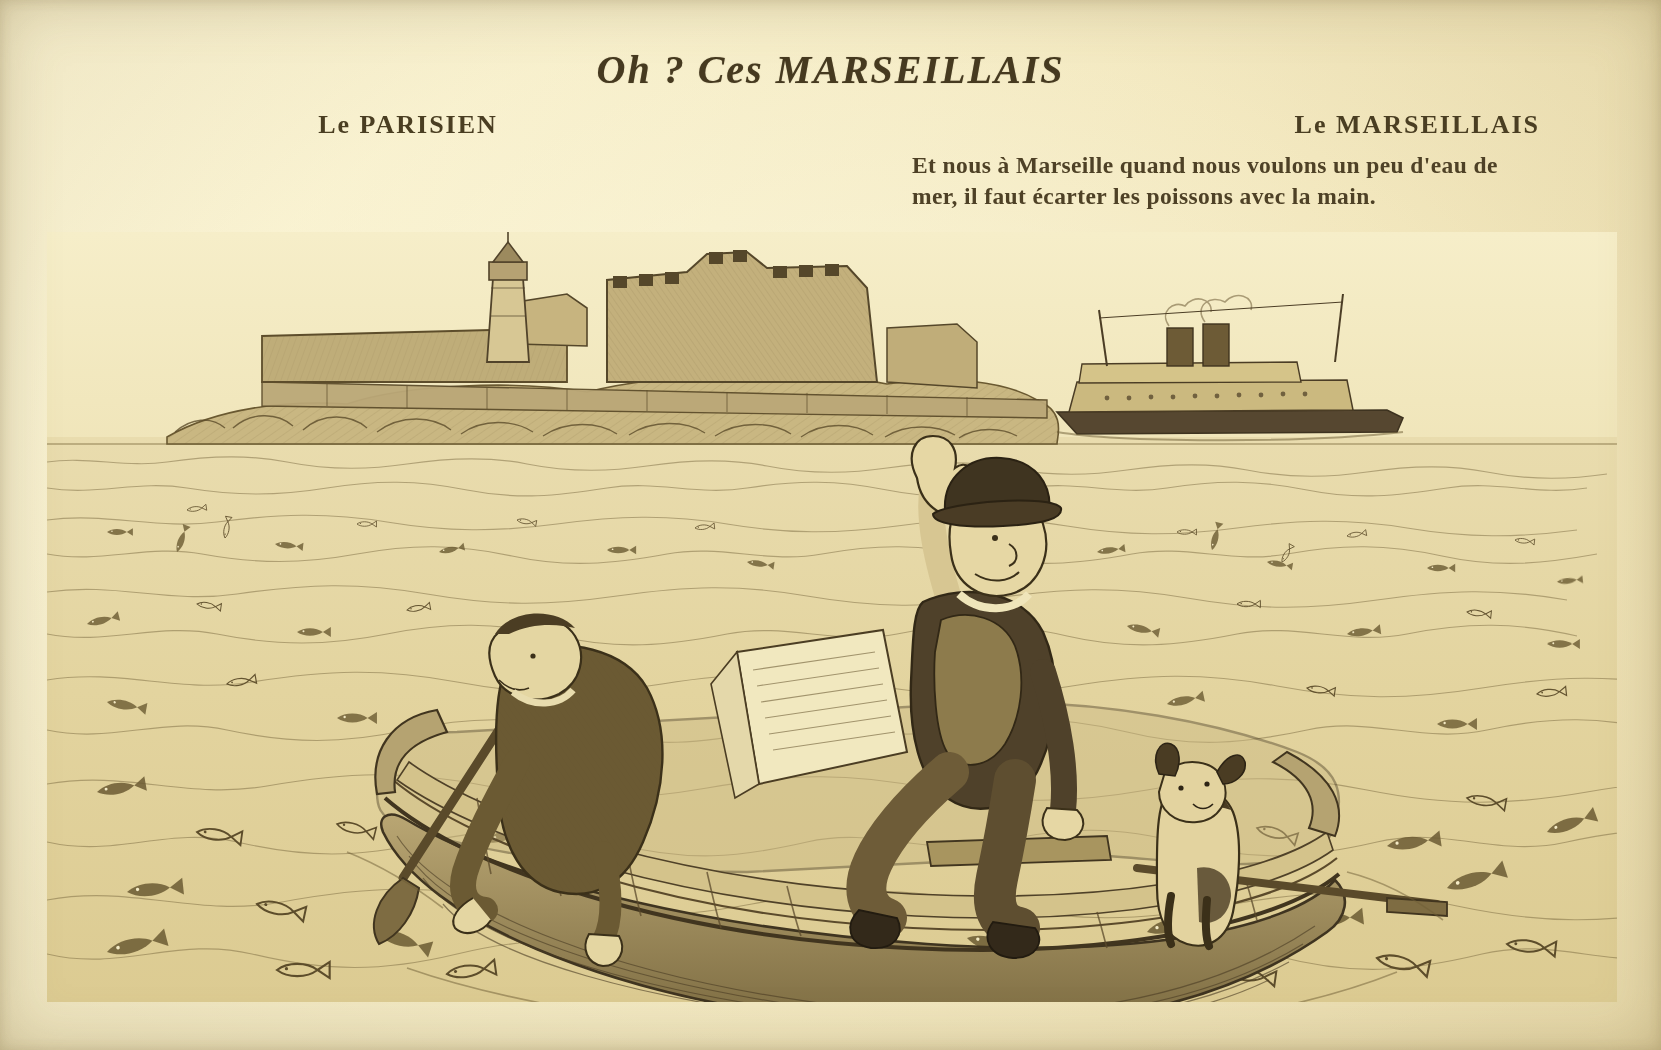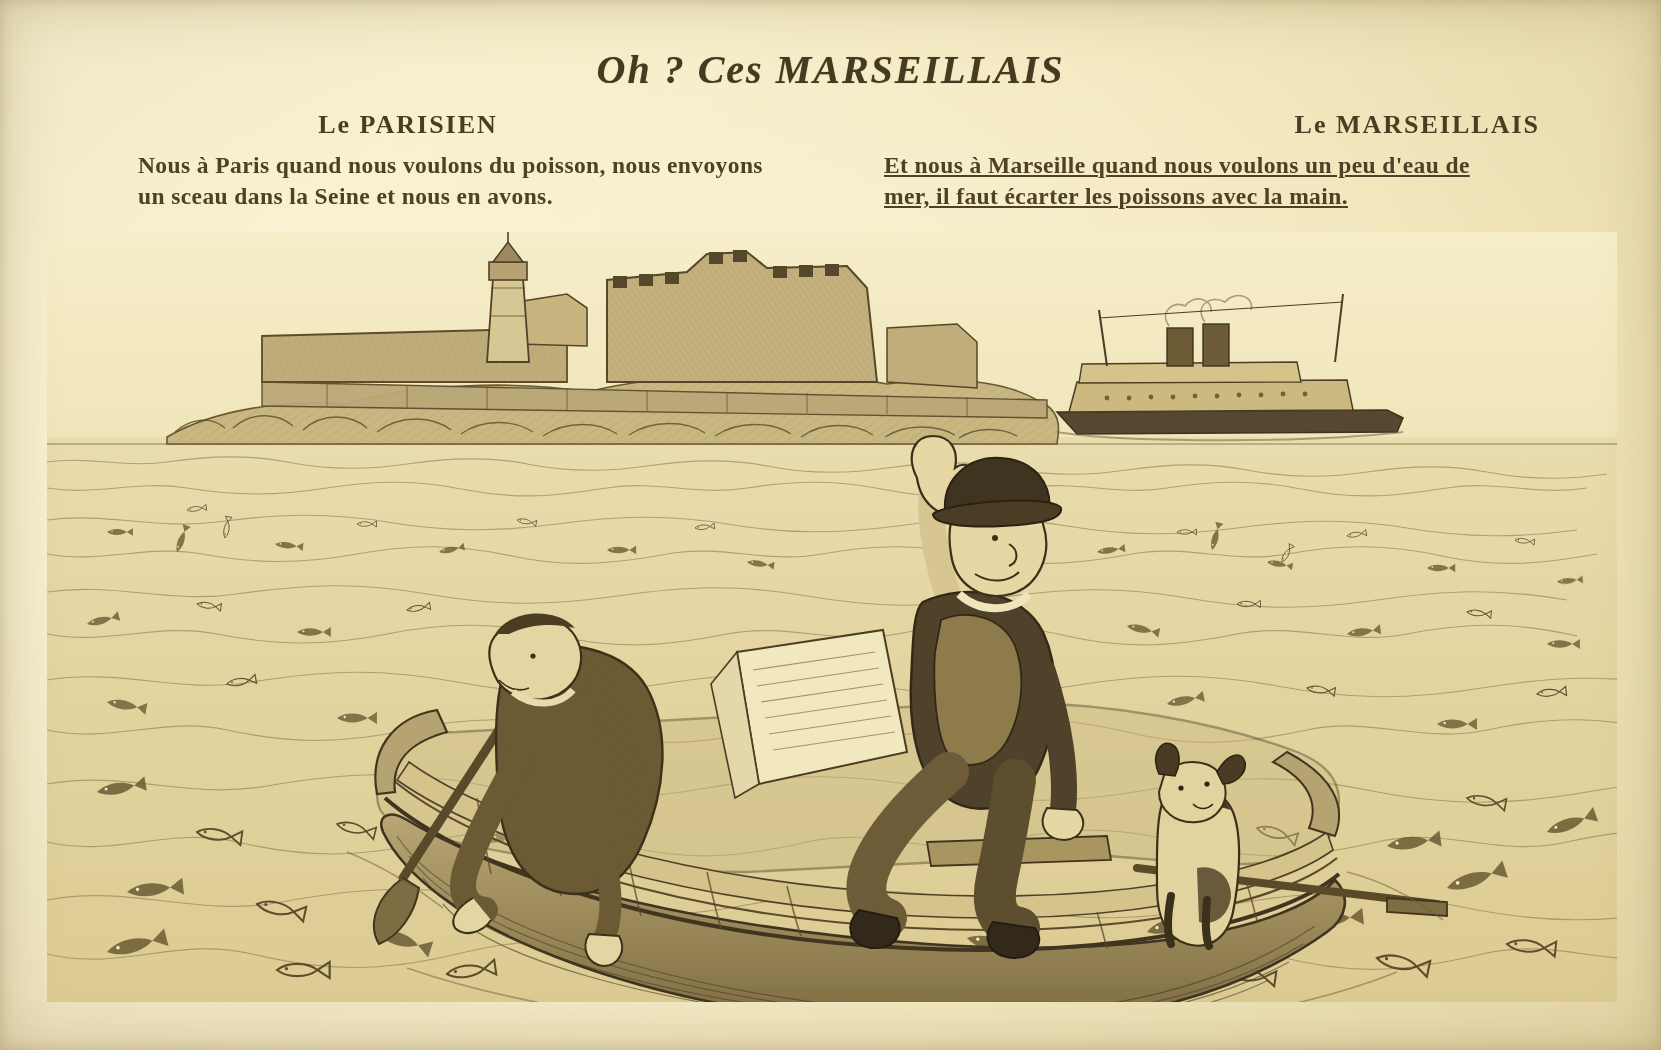--- a/index.html
+++ b/index.html
@@ -72,21 +72,21 @@
   #col-right .col-head { margin-left: 30px; text-align: right; }
   .col-body {
     font-family: "Liberation Serif", serif;
     font-weight: bold;
     font-size: 23.5px;
     line-height: 1.30;
     color: #4e4126;
     letter-spacing: 0.4px;
   }
   #col-left .col-body { width: 640px; }
-  #col-right .col-body { width: 600px; margin-left: 4px; text-decoration: underline; }
+  #col-right .col-body { width: 600px; margin-left: 32px; }
 
   
   #illustration {
     position: absolute;
     left: 47px;
     top: 232px;
     width: 1570px;
     height: 770px;
   }
   #illus-svg { display: block; width: 100%; height: 100%; }
@@ -94,21 +94,20 @@
 </head>
 <body>
 
 <div id="postcard">
   <div id="paper-grain"></div>
 
   <div id="title">Oh ?  Ces MARSEILLAIS</div>
 
   <div id="col-left">
     <div class="col-head">Le PARISIEN</div>
-    <div class="col-body">Nous à Paris quand nous voulons du poisson, nous envoyons un sceau dans la Seine et nous en avons.</div>
   </div>
 
   <div id="col-right">
     <div class="col-head">Le MARSEILLAIS</div>
     <div class="col-body">Et nous à Marseille quand nous voulons un peu d'eau de mer, il faut écarter les poissons avec la main.</div>
   </div>
 
   <div id="illustration">
     <svg id="illus-svg" viewBox="0 0 1570 770" preserveAspectRatio="none" xmlns="http://www.w3.org/2000/svg">
       <defs>

